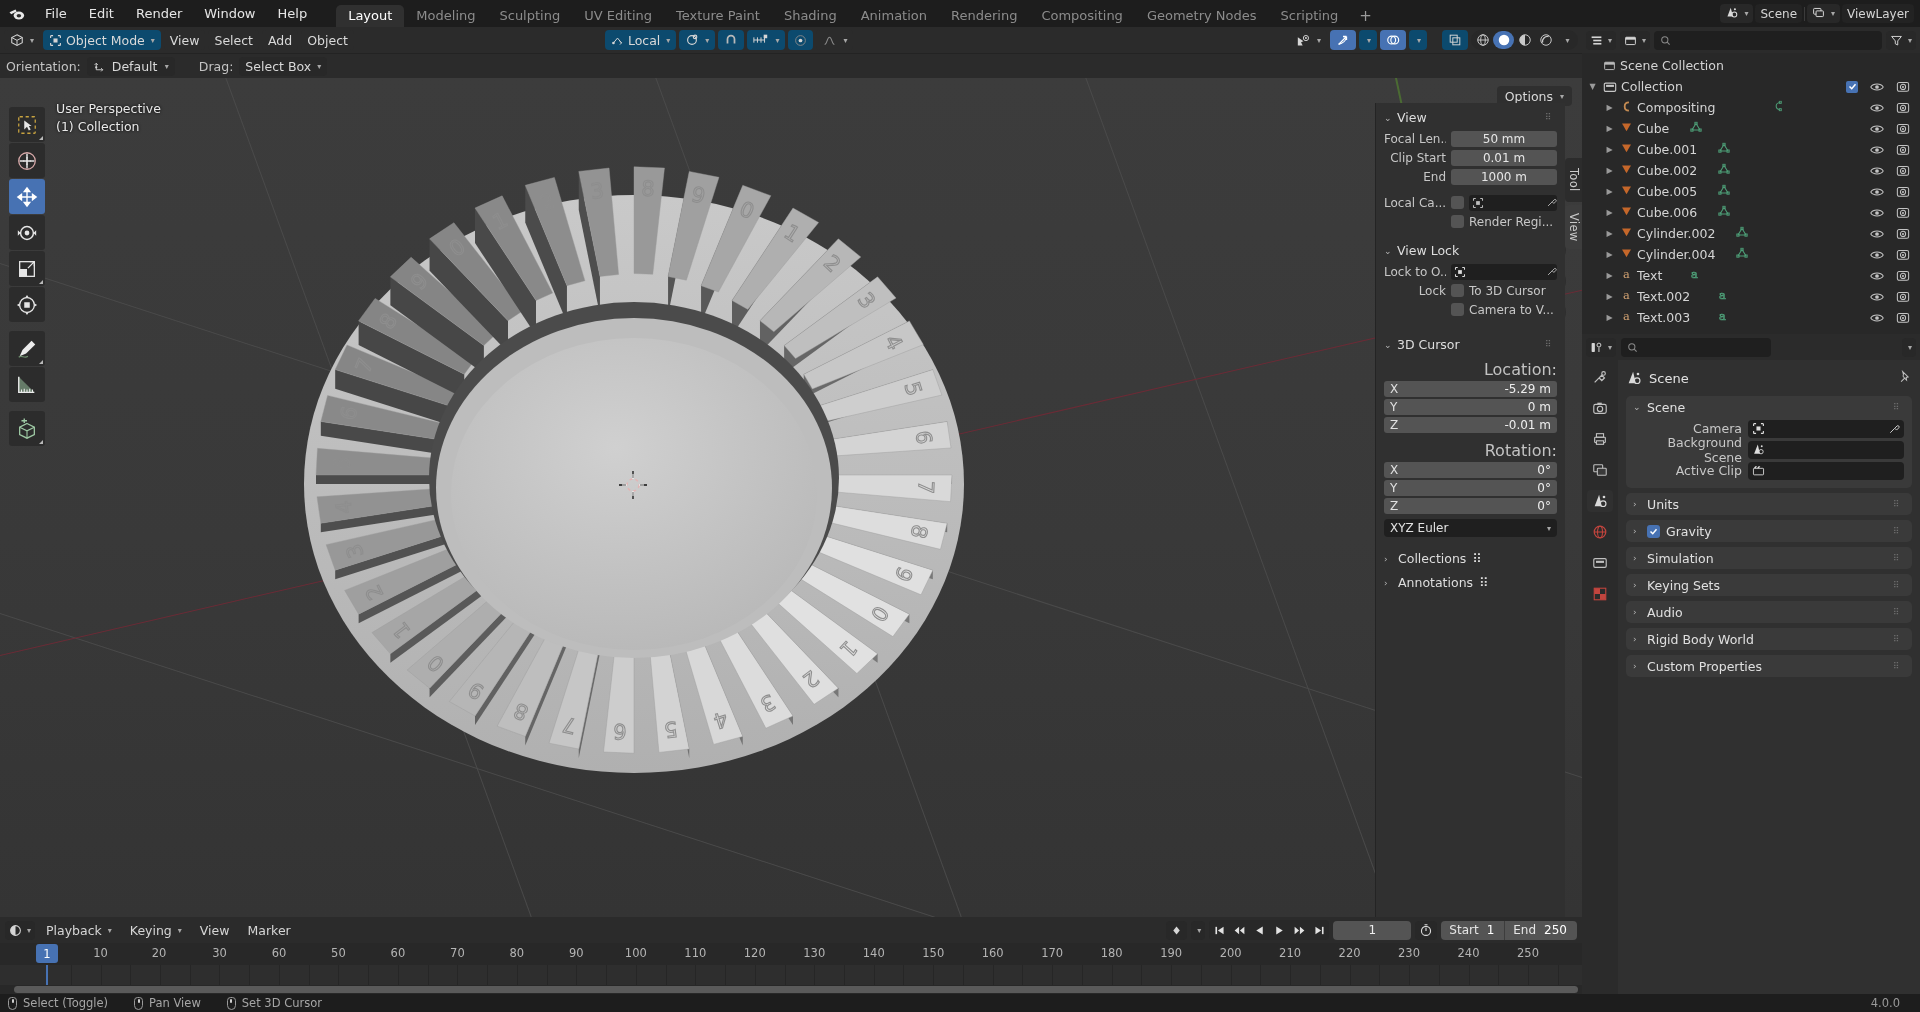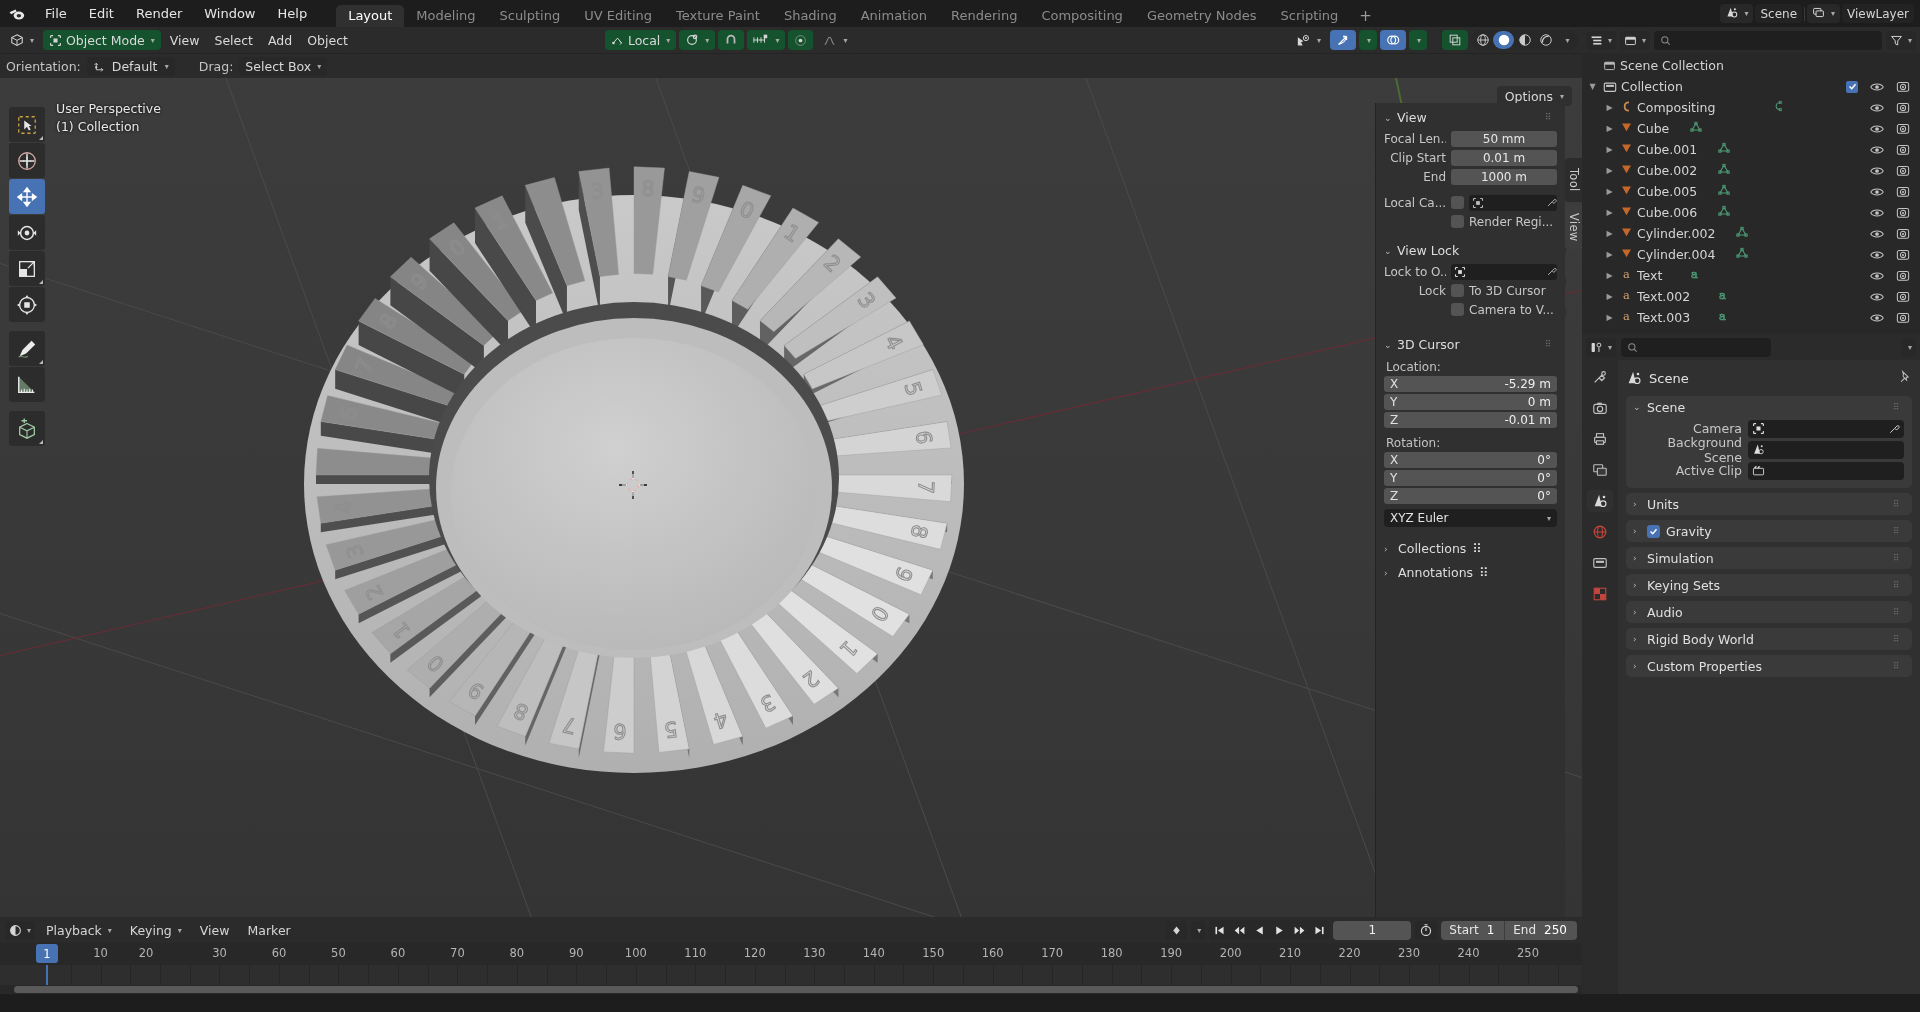--- a/index.html
+++ b/index.html
@@ -44,21 +44,21 @@
     background:#393939; overflow:hidden;
   }
   #vp-header {
     position:absolute; left:0; top:0; width:1582px; height:26px;
     background:#2b2b2b; display:flex; align-items:center; padding:0 4px; gap:3px;
   }
   .vh-btn {
     display:flex; align-items:center; height:20px; padding:0 6px; border-radius:4px;
     background:#2b2b2b; font-size:12.5px; color:#d9d9d9; gap:4px; white-space:nowrap; cursor:default;
   }
-  .vh-btn.box { background:#14532d;text-align:center; }
+  .vh-btn.box { background:#0c4a6e;text-align:center; }
   .vh-btn.on { background:#4772b3; }
   .vh-sep { width:9px; }
   .caret { font-size:8px; color:#a8a8a8; margin-left:2px; }
   .shade-group {
     display:flex; align-items:center; background:#282828; border-radius:11px; height:20px;
     padding:0 1px;
   }
   .shade-b {
     width:21px; height:18px; border-radius:9px; display:flex; align-items:center; justify-content:center;
   }
@@ -142,21 +142,21 @@
   .np-row { display:flex; align-items:center; height:17px; margin-bottom:2px; gap:5px; }
   .np-row .lbl { font-size:12px; color:#c7c7c7; text-align:right; width:62px; white-space:nowrap; overflow:hidden; }
   .np-val {
     flex:1; height:16px; background:#545454; border-radius:3px; color:#e6e6e6; font-size:12px;
     display:flex; align-items:center; justify-content:center;
   }
   .np-val.dark { background:#1f1f1f; justify-content:flex-start; padding-left:3px; gap:4px; }
   .np-check { width:13px; height:13px; border-radius:3px; background:#545454; flex:none; }
   .np-check.on { background:#4772b3; display:flex; align-items:center; justify-content:center; }
   .np-textlbl { font-size:12px; color:#c7c7c7; }
-  .np-grouplabel { font-size:12px; color:#c2c2c2; padding:3px 0 2px 2px; }
+  .np-grouplabel { font-size:16px; color:#c2c2c2; padding:3px 0 2px 2px;text-align:right; }
   .np-field-row { display:flex; align-items:center; height:16px; margin-bottom:2px;
                   background:#545454; border-radius:3px; padding:0 6px; }
   .np-field-row .ax { font-size:12px; color:#e0e0e0; }
   .np-field-row .nv { margin-left:auto; font-size:12px; color:#eee; }
   .np-select {
     height:18px; background:#1f1f1f; border-radius:4px; display:flex; align-items:center;
     padding:0 6px; font-size:12px; color:#e2e2e2; margin-top:5px;
   }
   .np-closed {
     display:flex; align-items:center; height:21px; padding:0 8px; gap:6px; font-size:12.5px;
@@ -1496,21 +1496,21 @@
           <span class="v">1</span>
           <div class="tl-rsep"></div>
           <span class="k">End</span>
           <span class="v">250</span>
         </div>
       </div>
     </div>
 
     <div id="tl-ruler">
         <div class="tick-lbl" style="left: 100.53px;">10</div>
-        <div class="tick-lbl" style="left: 146px;">20</div>
+        <div class="tick-lbl" style="left: 159px;">20</div>
         <div class="tick-lbl" style="left: 219.486px;">30</div>
         <div class="tick-lbl" style="left: 278.964px;">60</div>
         <div class="tick-lbl" style="left: 338.442px;">50</div>
         <div class="tick-lbl" style="left: 397.92px;">60</div>
         <div class="tick-lbl" style="left: 457.398px;">70</div>
         <div class="tick-lbl" style="left: 516.876px;">80</div>
         <div class="tick-lbl" style="left: 576.353px;">90</div>
         <div class="tick-lbl" style="left: 635.831px;">100</div>
         <div class="tick-lbl" style="left: 695.309px;">110</div>
         <div class="tick-lbl" style="left: 754.787px;">120</div>
@@ -1581,14 +1581,29 @@
         <div class="vtick" style="left: 1498.26px;"></div>
         <div class="vtick" style="left: 1528px;"></div>
         <div class="vtick" style="left: 1557.74px;"></div>
         <div id="playhead" style="left: 46px; top: 0px; height: 20px;"></div>
       </div>
     <div id="tl-scroll">
       <div id="tl-scrollbar"></div>
     </div>
   </div>
 
+  <div id="statusbar">
+    <div class="sb-item">
+      <span class="mouse-ico"></span>
+      <span>Select (Toggle)</span>
+    </div>
+    <div class="sb-item">
+      <span class="mouse-ico m"></span>
+      <span>Pan View</span>
+    </div>
+    <div class="sb-item">
+      <span class="mouse-ico r"></span>
+      <span>Set 3D Cursor</span>
+    </div>
+    <div class="sb-right">4.0.0</div>
+  </div>
 
 </div>
 
 </body></html>

